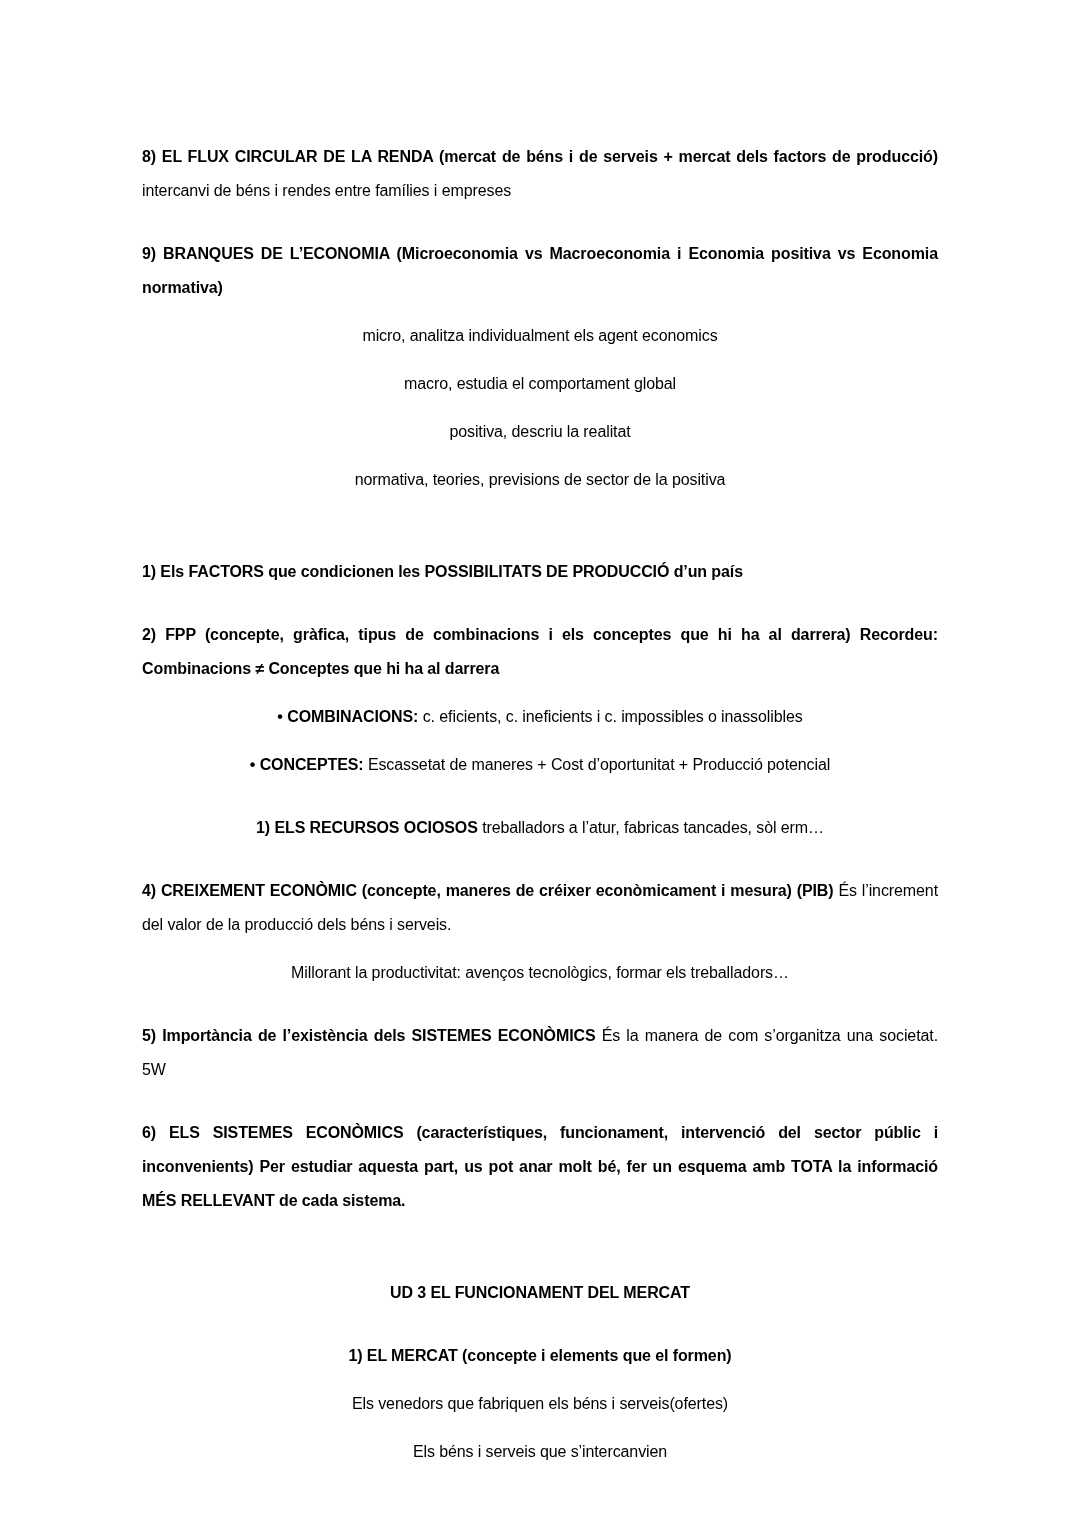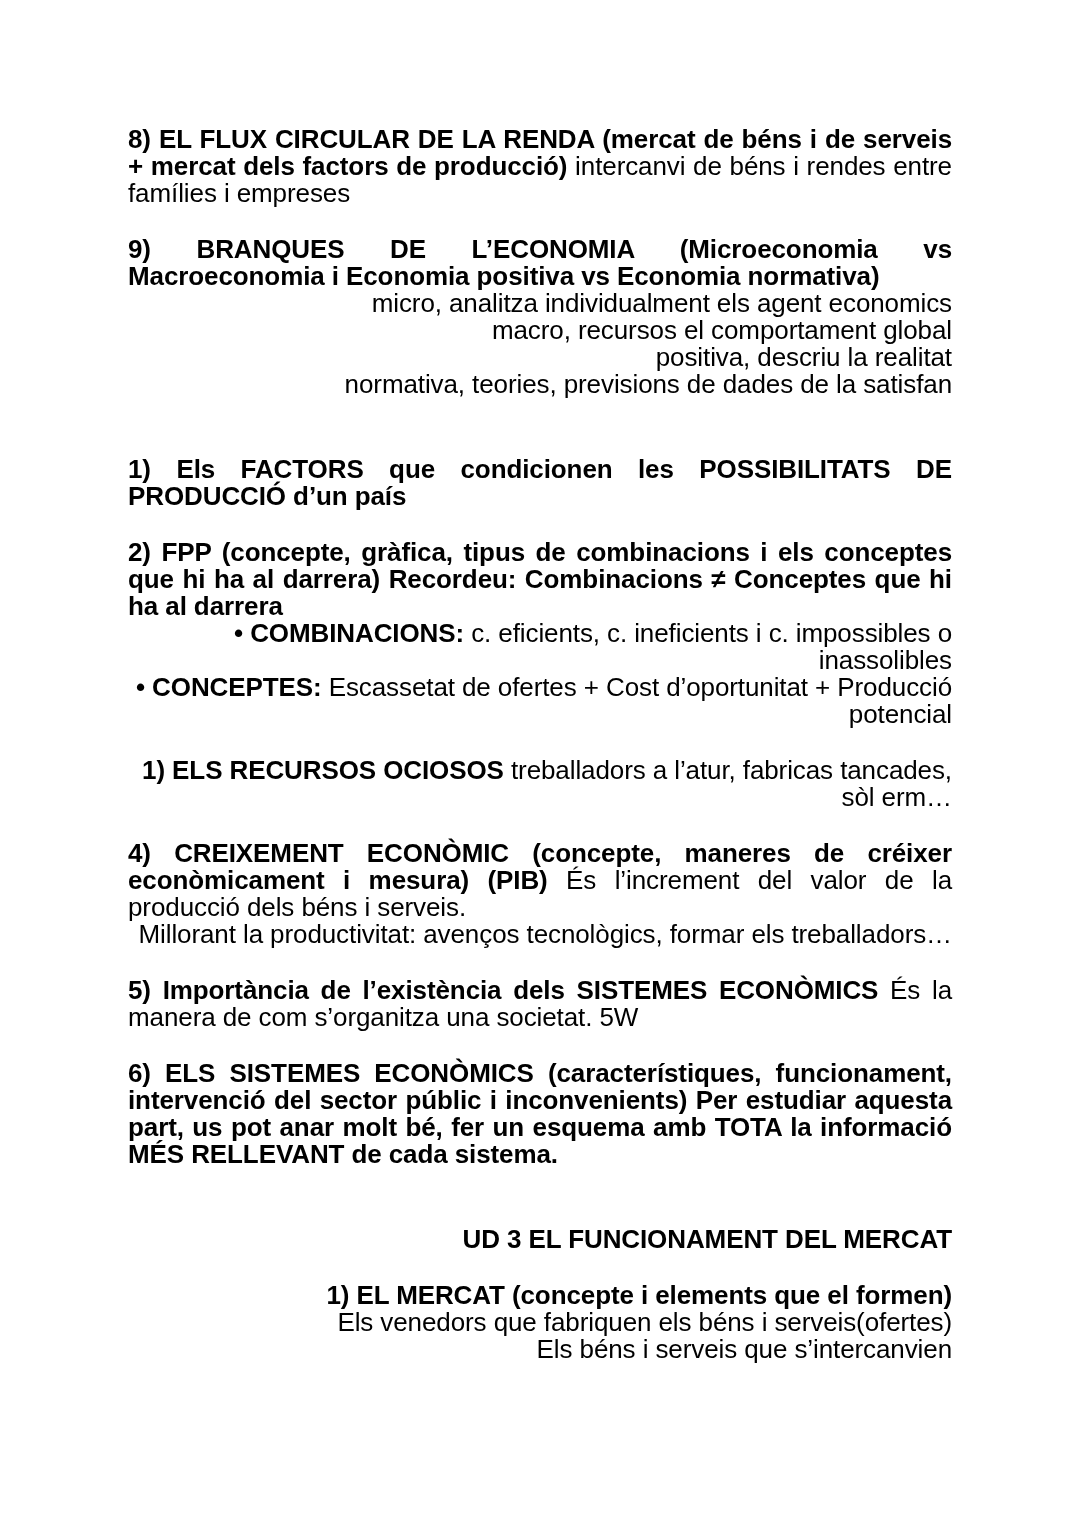--- a/index.html
+++ b/index.html
@@ -25,53 +25,53 @@
   }
   .doc-body {
     position: absolute;
     left: 128px;
     top: 126px;
     width: 824px;
   }
   .para {
     text-align: justify;
     text-justify: inter-word;
-    font-size: 26px;
-    line-height: 27px;
-    margin: 0;
+    font-size: 16px;
+    line-height: 34px;
+    margin: 14px;
     letter-spacing: -0.1px;
   }
   .para.gap {
     margin-top: 29px;
   }
   .para.gap-big {
     margin-top: 58px;
   }
   b, .b {
     font-weight: bold;
   }
   .nj {
-    text-align: right;
+    text-align: center;
   }
 </style>
 </head>
 <body>
 
 <div class="page">
   <div class="doc-body" id="doc-body">
       <p class="para"><b>8) EL FLUX CIRCULAR DE LA RENDA (mercat de béns i de serveis + mercat dels factors de producció)</b><span> intercanvi de béns i rendes entre famílies i empreses</span></p>
       <p class="para gap"><b>9) BRANQUES DE L’ECONOMIA (Microeconomia vs Macroeconomia i Economia positiva vs Economia normativa)</b></p>
       <p class="para nj"><span>micro, analitza individualment els agent economics</span></p>
-      <p class="para nj"><span>macro, recursos el comportament global</span></p>
+      <p class="para nj"><span>macro, estudia el comportament global</span></p>
       <p class="para nj"><span>positiva, descriu la realitat</span></p>
-      <p class="para nj"><span>normativa, teories, previsions de dades de la satisfan</span></p>
+      <p class="para nj"><span>normativa, teories, previsions de sector de la positiva</span></p>
       <p class="para gap-big"><b>1) Els FACTORS que condicionen les POSSIBILITATS DE PRODUCCIÓ d’un país</b></p>
       <p class="para gap"><b>2) FPP (concepte, gràfica, tipus de combinacions i els conceptes que hi ha al darrera) Recordeu: Combinacions ≠ Conceptes que hi ha al darrera</b></p>
       <p class="para nj"><b>• COMBINACIONS:</b><span> c. eficients, c. ineficients i c. impossibles o inassolibles</span></p>
-      <p class="para nj"><b>• CONCEPTES:</b><span> Escassetat de ofertes + Cost d’oportunitat + Producció potencial</span></p>
+      <p class="para nj"><b>• CONCEPTES:</b><span> Escassetat de maneres + Cost d’oportunitat + Producció potencial</span></p>
       <p class="para nj gap"><b>1) ELS RECURSOS OCIOSOS</b><span> treballadors a l’atur, fabricas tancades, sòl erm…</span></p>
       <p class="para gap"><b>4) CREIXEMENT ECONÒMIC (concepte, maneres de créixer econòmicament i mesura) (PIB)</b><span> És l’increment del valor de la producció dels béns i serveis.</span></p>
       <p class="para nj"><span>Millorant la productivitat: avenços tecnològics, formar els treballadors…</span></p>
       <p class="para gap"><b>5) Importància de l’existència dels SISTEMES ECONÒMICS</b><span> És la manera de com s’organitza una societat. 5W</span></p>
       <p class="para gap"><b>6) ELS SISTEMES ECONÒMICS (característiques, funcionament, intervenció del sector públic i inconvenients) Per estudiar aquesta part, us pot anar molt bé, fer un esquema amb TOTA la informació MÉS RELLEVANT de cada sistema.</b></p>
       <p class="para nj gap-big"><b>UD 3 EL FUNCIONAMENT DEL MERCAT</b></p>
       <p class="para nj gap"><b>1) EL MERCAT (concepte i elements que el formen)</b></p>
       <p class="para nj"><span>Els venedors que fabriquen els béns i serveis(ofertes)</span></p>
       <p class="para nj"><span>Els béns i serveis que s’intercanvien</span></p>
     </div>

